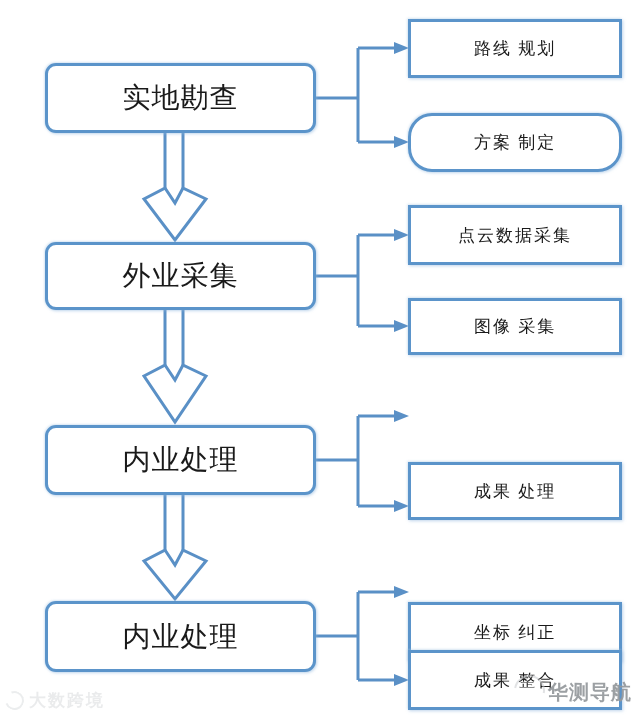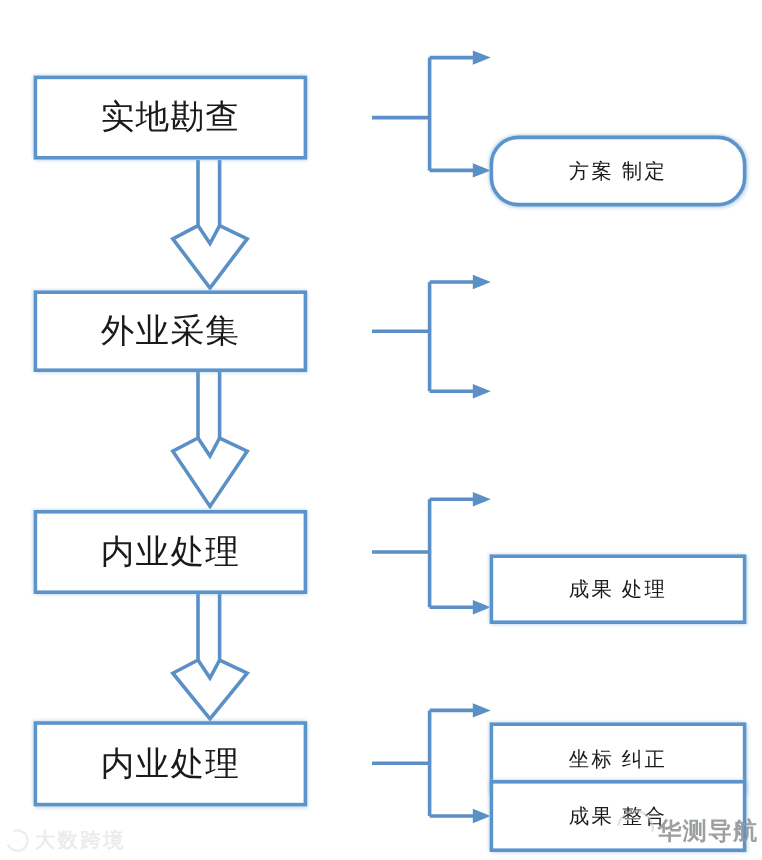--- a/index.html
+++ b/index.html
@@ -12,21 +12,21 @@
   .conn-head { fill:var(--line-color); stroke:none; }
   .block-arrow { stroke:var(--line-color); stroke-width:3; fill:none; stroke-linejoin:miter; }
 
   .box {
     position:absolute; box-sizing:border-box; background:var(--box-fill);
     border:3px solid var(--box-border);
     box-shadow:1px 1px 3px rgba(140,180,220,.55), -1px -1px 2px rgba(170,200,230,.35);
     display:flex; align-items:center; justify-content:center;
     color:var(--text-color); text-align:center; white-space:nowrap;
   }
-  .main-box { left:28px; width:228px; font-size:28px; letter-spacing:1px; }
+  .main-box { left:45px; width:271px; font-size:28px; letter-spacing:1px;border-radius:11px; }
   .sub-box  { left:408px; width:214px; font-size:17px; letter-spacing:2px; }
 
   .m1 { top:63px;  height:70px; }
   .m2 { top:242px; height:68px; }
   .m3 { top:425px; height:70px; }
   .m4 { top:601px; height:71px; }
 
   .s1a { top:19px;  height:59px; }
   .s1b { top:113px; height:59px;border-radius:24px; }
   .s2a { top:205px; height:60px; }
@@ -104,22 +104,31 @@
   <div class="box main-box m2">
     <span>外业采集</span>
   </div>
   <div class="box main-box m3">
     <span>内业处理</span>
   </div>
   <div class="box main-box m4">
     <span>内业处理</span>
   </div>
 
+  <div class="box sub-box s1a">
+    <span>路线 规划</span>
+  </div>
   <div class="box sub-box s1b">
     <span>方案 制定</span>
+  </div>
+  <div class="box sub-box s2a">
+    <span>点云数据采集</span>
+  </div>
+  <div class="box sub-box s2b">
+    <span>图像 采集</span>
   </div>
   <div class="box sub-box s3b">
     <span>成果 处理</span>
   </div>
   <div class="box sub-box s4a">
     <span>坐标 纠正</span>
   </div>
   <div class="box sub-box s4b">
     <span>成果 整合</span>
   </div>

